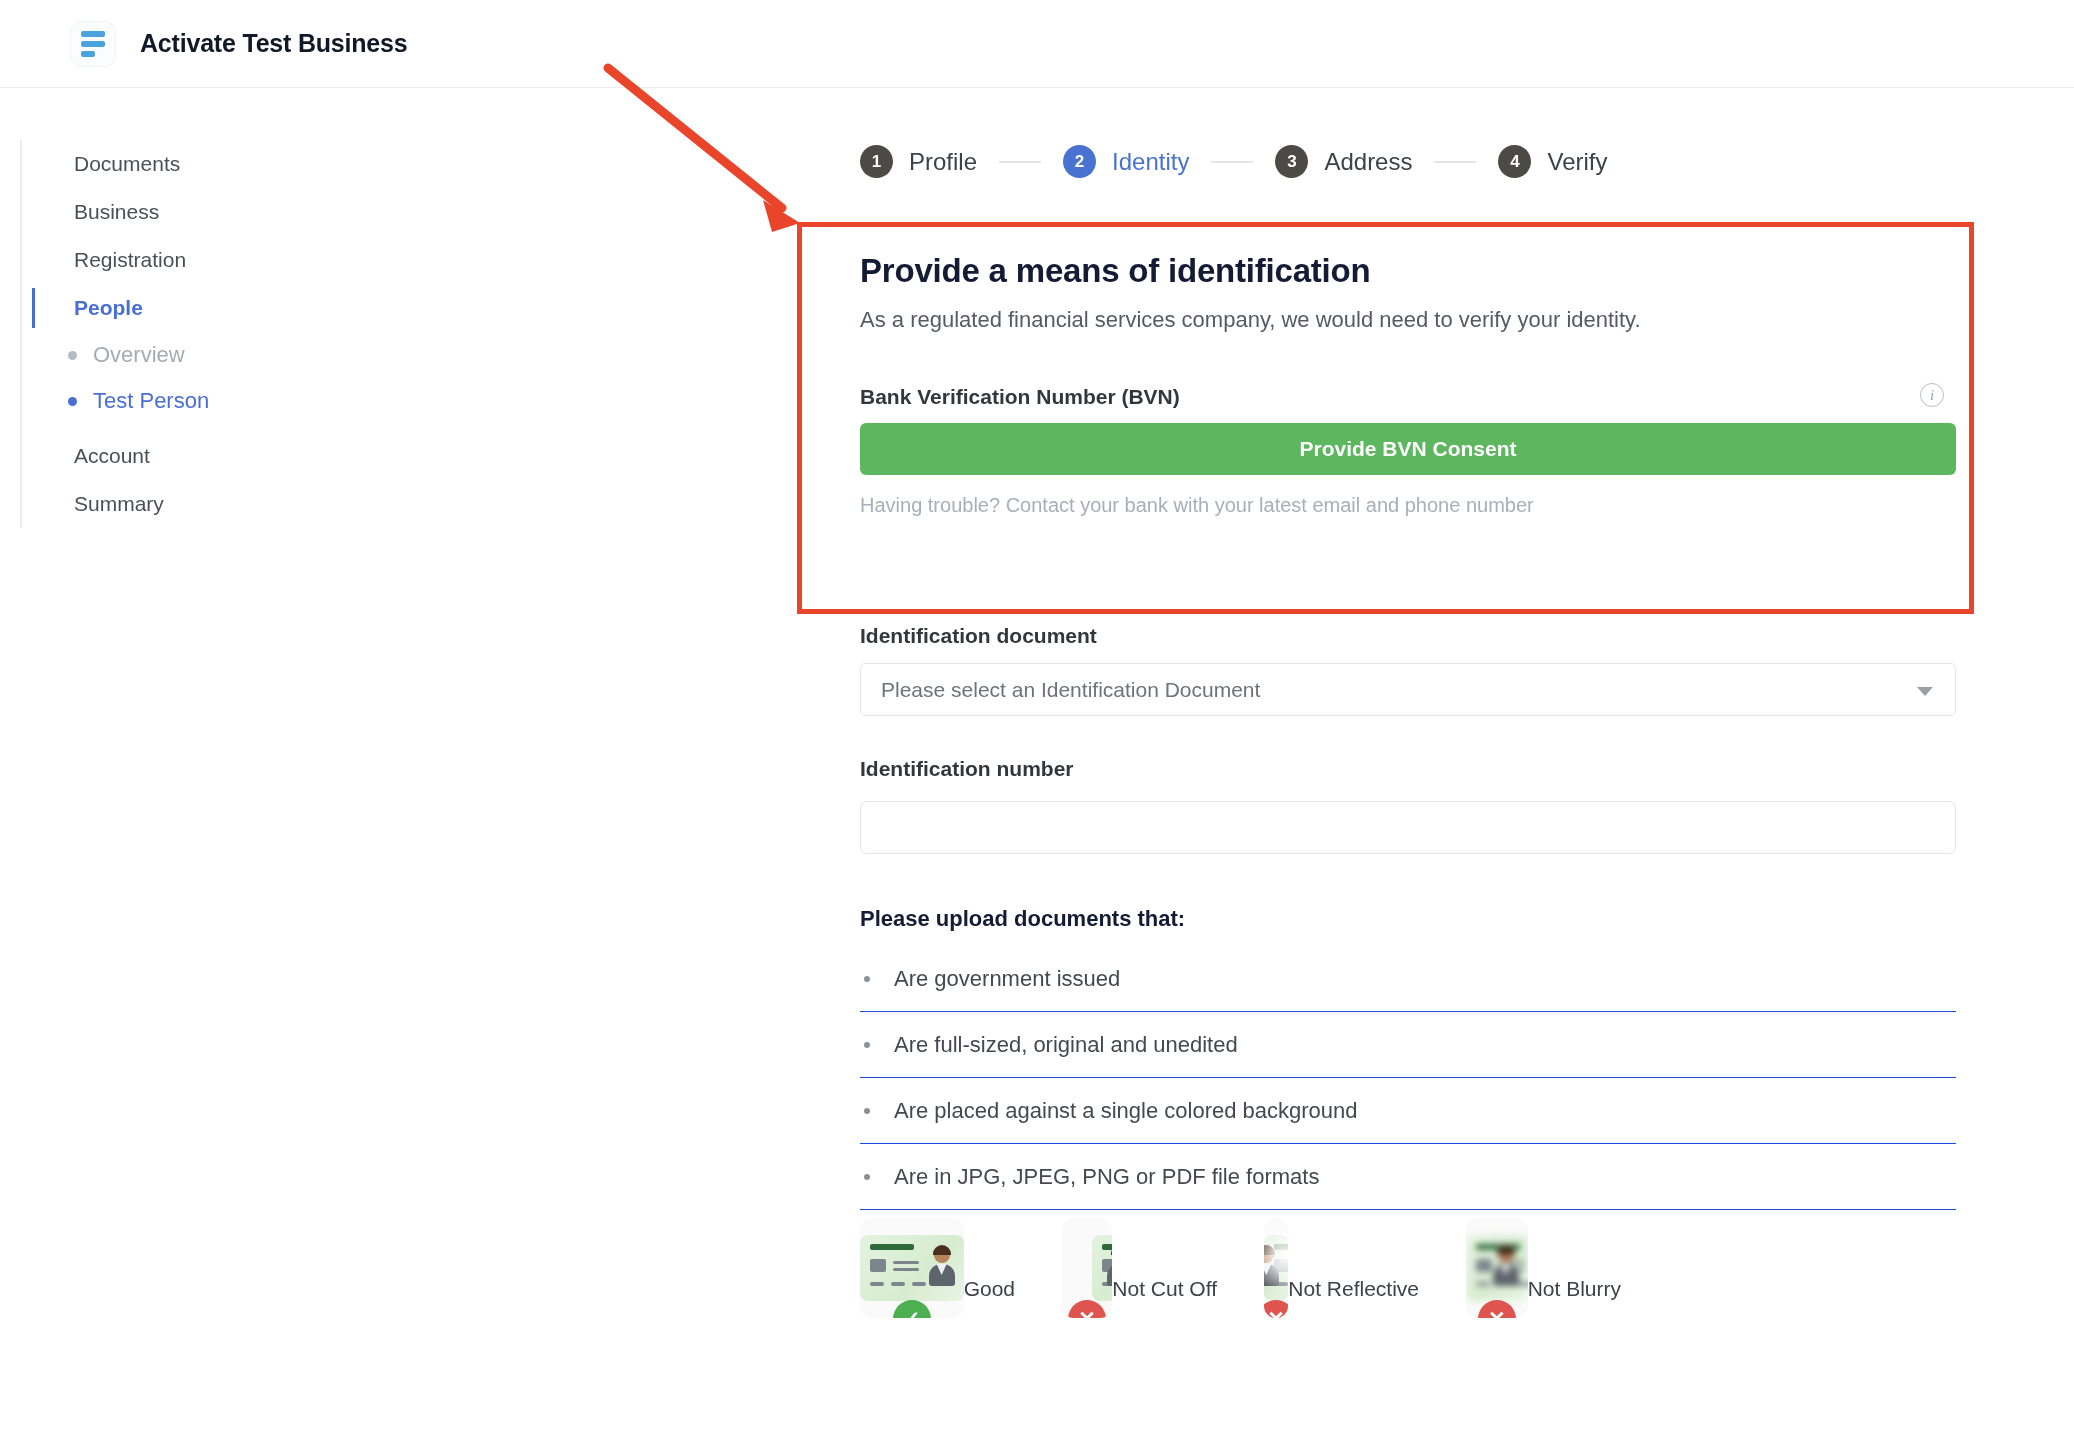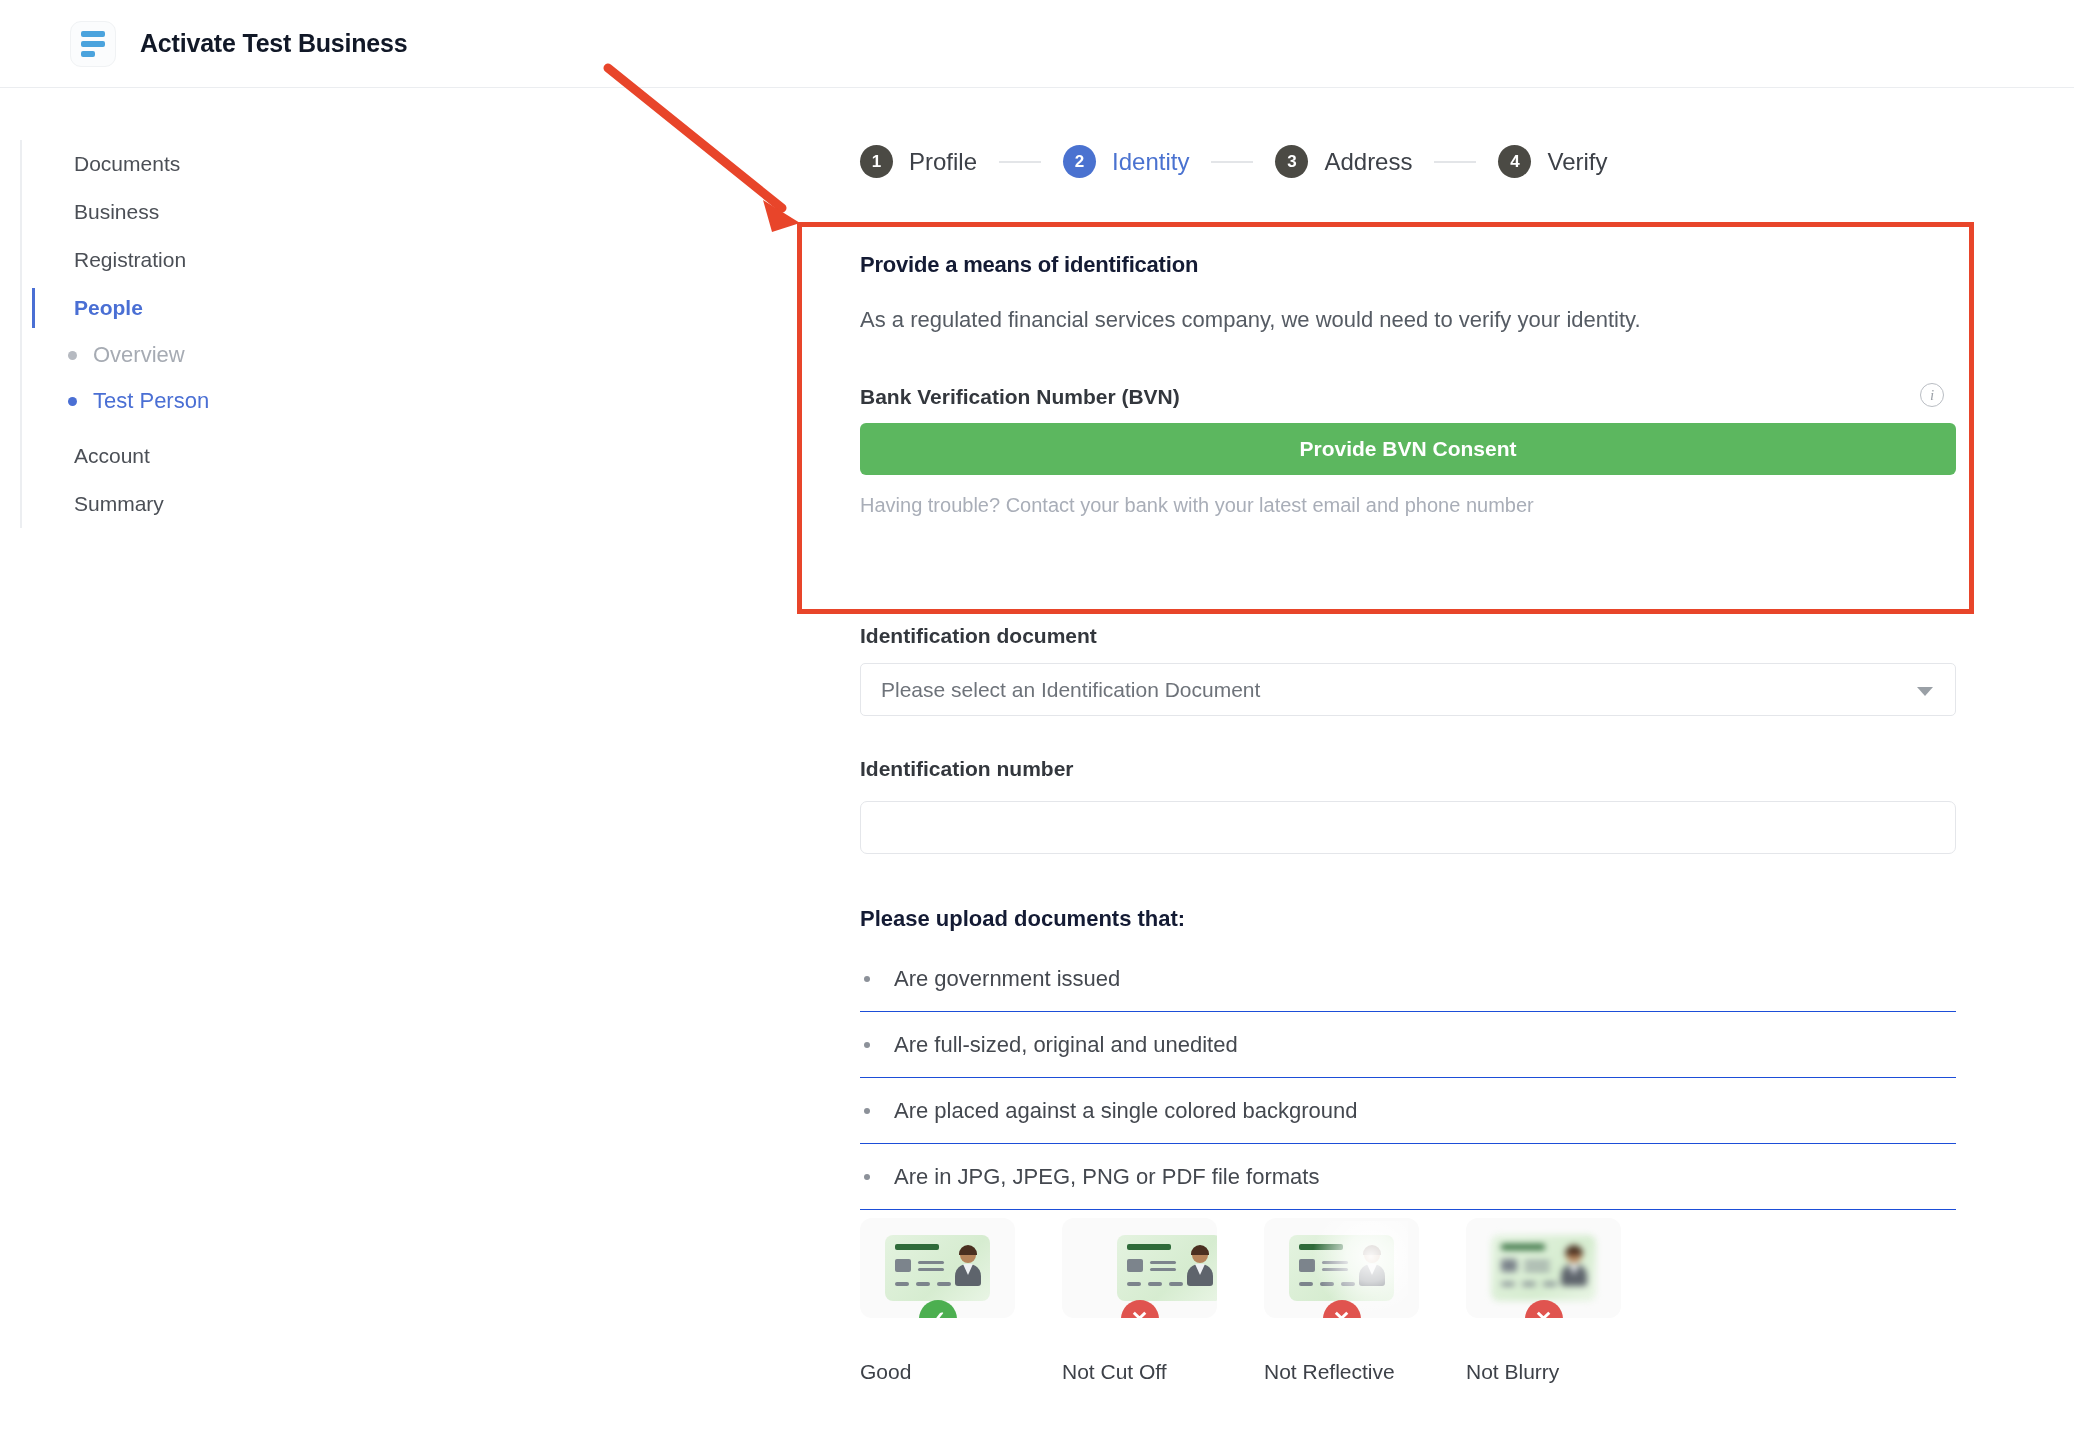--- a/index.html
+++ b/index.html
@@ -98,21 +98,21 @@
     pointer-events:none;
   }
   .arrow-svg {
     position:absolute; left:600px; top:60px; width: 260px; height:180px;
     pointer-events:none;
   }
 
   
   .sec-title {
     position:absolute; left:0; top: 252px;
-    font-size: 22px; font-weight:700; color:#141b34; letter-spacing:-0.2px;
+    font-size: 33px; font-weight:700; color:#141b34; letter-spacing:-0.2px;
   }
   .sec-sub {
     position:absolute; left:0; top: 307px;
     font-size: 22px; color:#555b63;
   }
 
   
   .bvn-label {
     position:absolute; left:0; top: 385px;
     font-size: 21px; font-weight:700; color:#33373d;
@@ -183,21 +183,21 @@
   .upload-item .bullet {
     width:6px;height:6px;border-radius:50%;background:#8c9199;
     margin-left:4px; margin-right: 24px; flex:none;
   }
 
   
   .examples {
     position:absolute; left: 0; top: 1218px;
     display:flex; gap: 47px;
   }
-  .example { width: 155px; display:flex; flex-direction:column; }
+  .example { width: 155px; display:flex; align-items:center; }
   .ex-tile {
     width: 155px; height: 100px;
     background:#fafafa; border-radius: 12px;
     position:relative; overflow:hidden;
     display:flex; align-items:center; justify-content:center;
   }
   .idcard {
     width: 105px; height: 66px; border-radius: 8px;
     background: linear-gradient(135deg,#e4f3e0 0%,#d6ecd0 60%,#e9f5e5 100%);
     position:relative;

